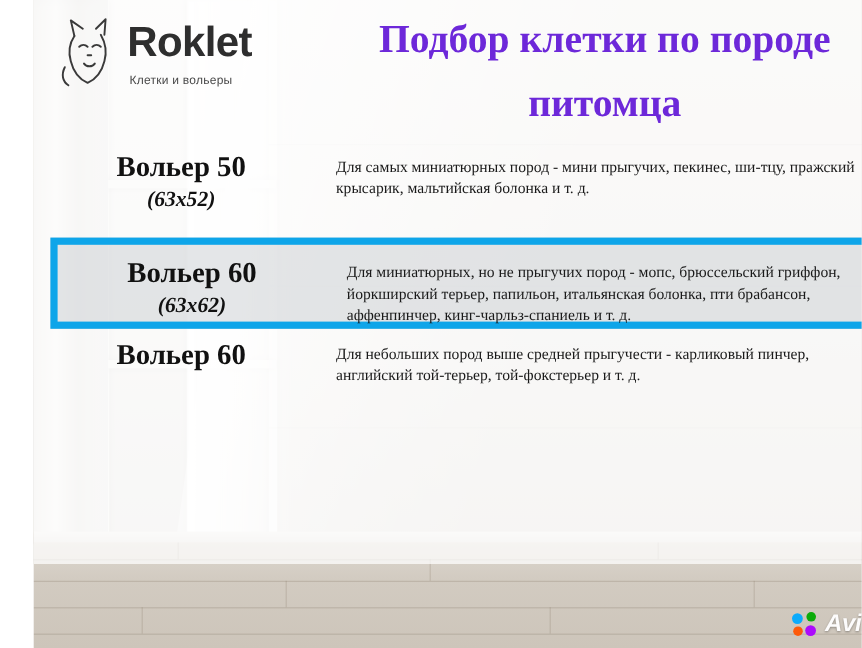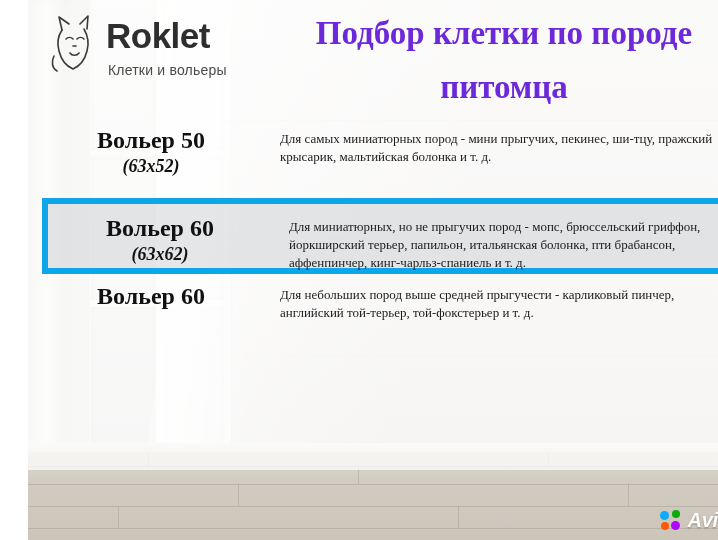--- a/index.html
+++ b/index.html
@@ -135,21 +135,21 @@
     font-size: 35px;
     font-weight: bold;
     color: #2e2e2e;
     letter-spacing: -0.5px;
   }
   .logo-sub {
     position: absolute;
     left: 68px;
     top: 54px;
     font-family: "Liberation Sans", sans-serif;
-    font-size: 14px;
+    font-size: 10px;
     color: #4a4a4a;
     letter-spacing: 0.2px;
   }
 
   
   .title {
     position: absolute;
     left: 250px;
     top: 6px;
     width: 452px;

